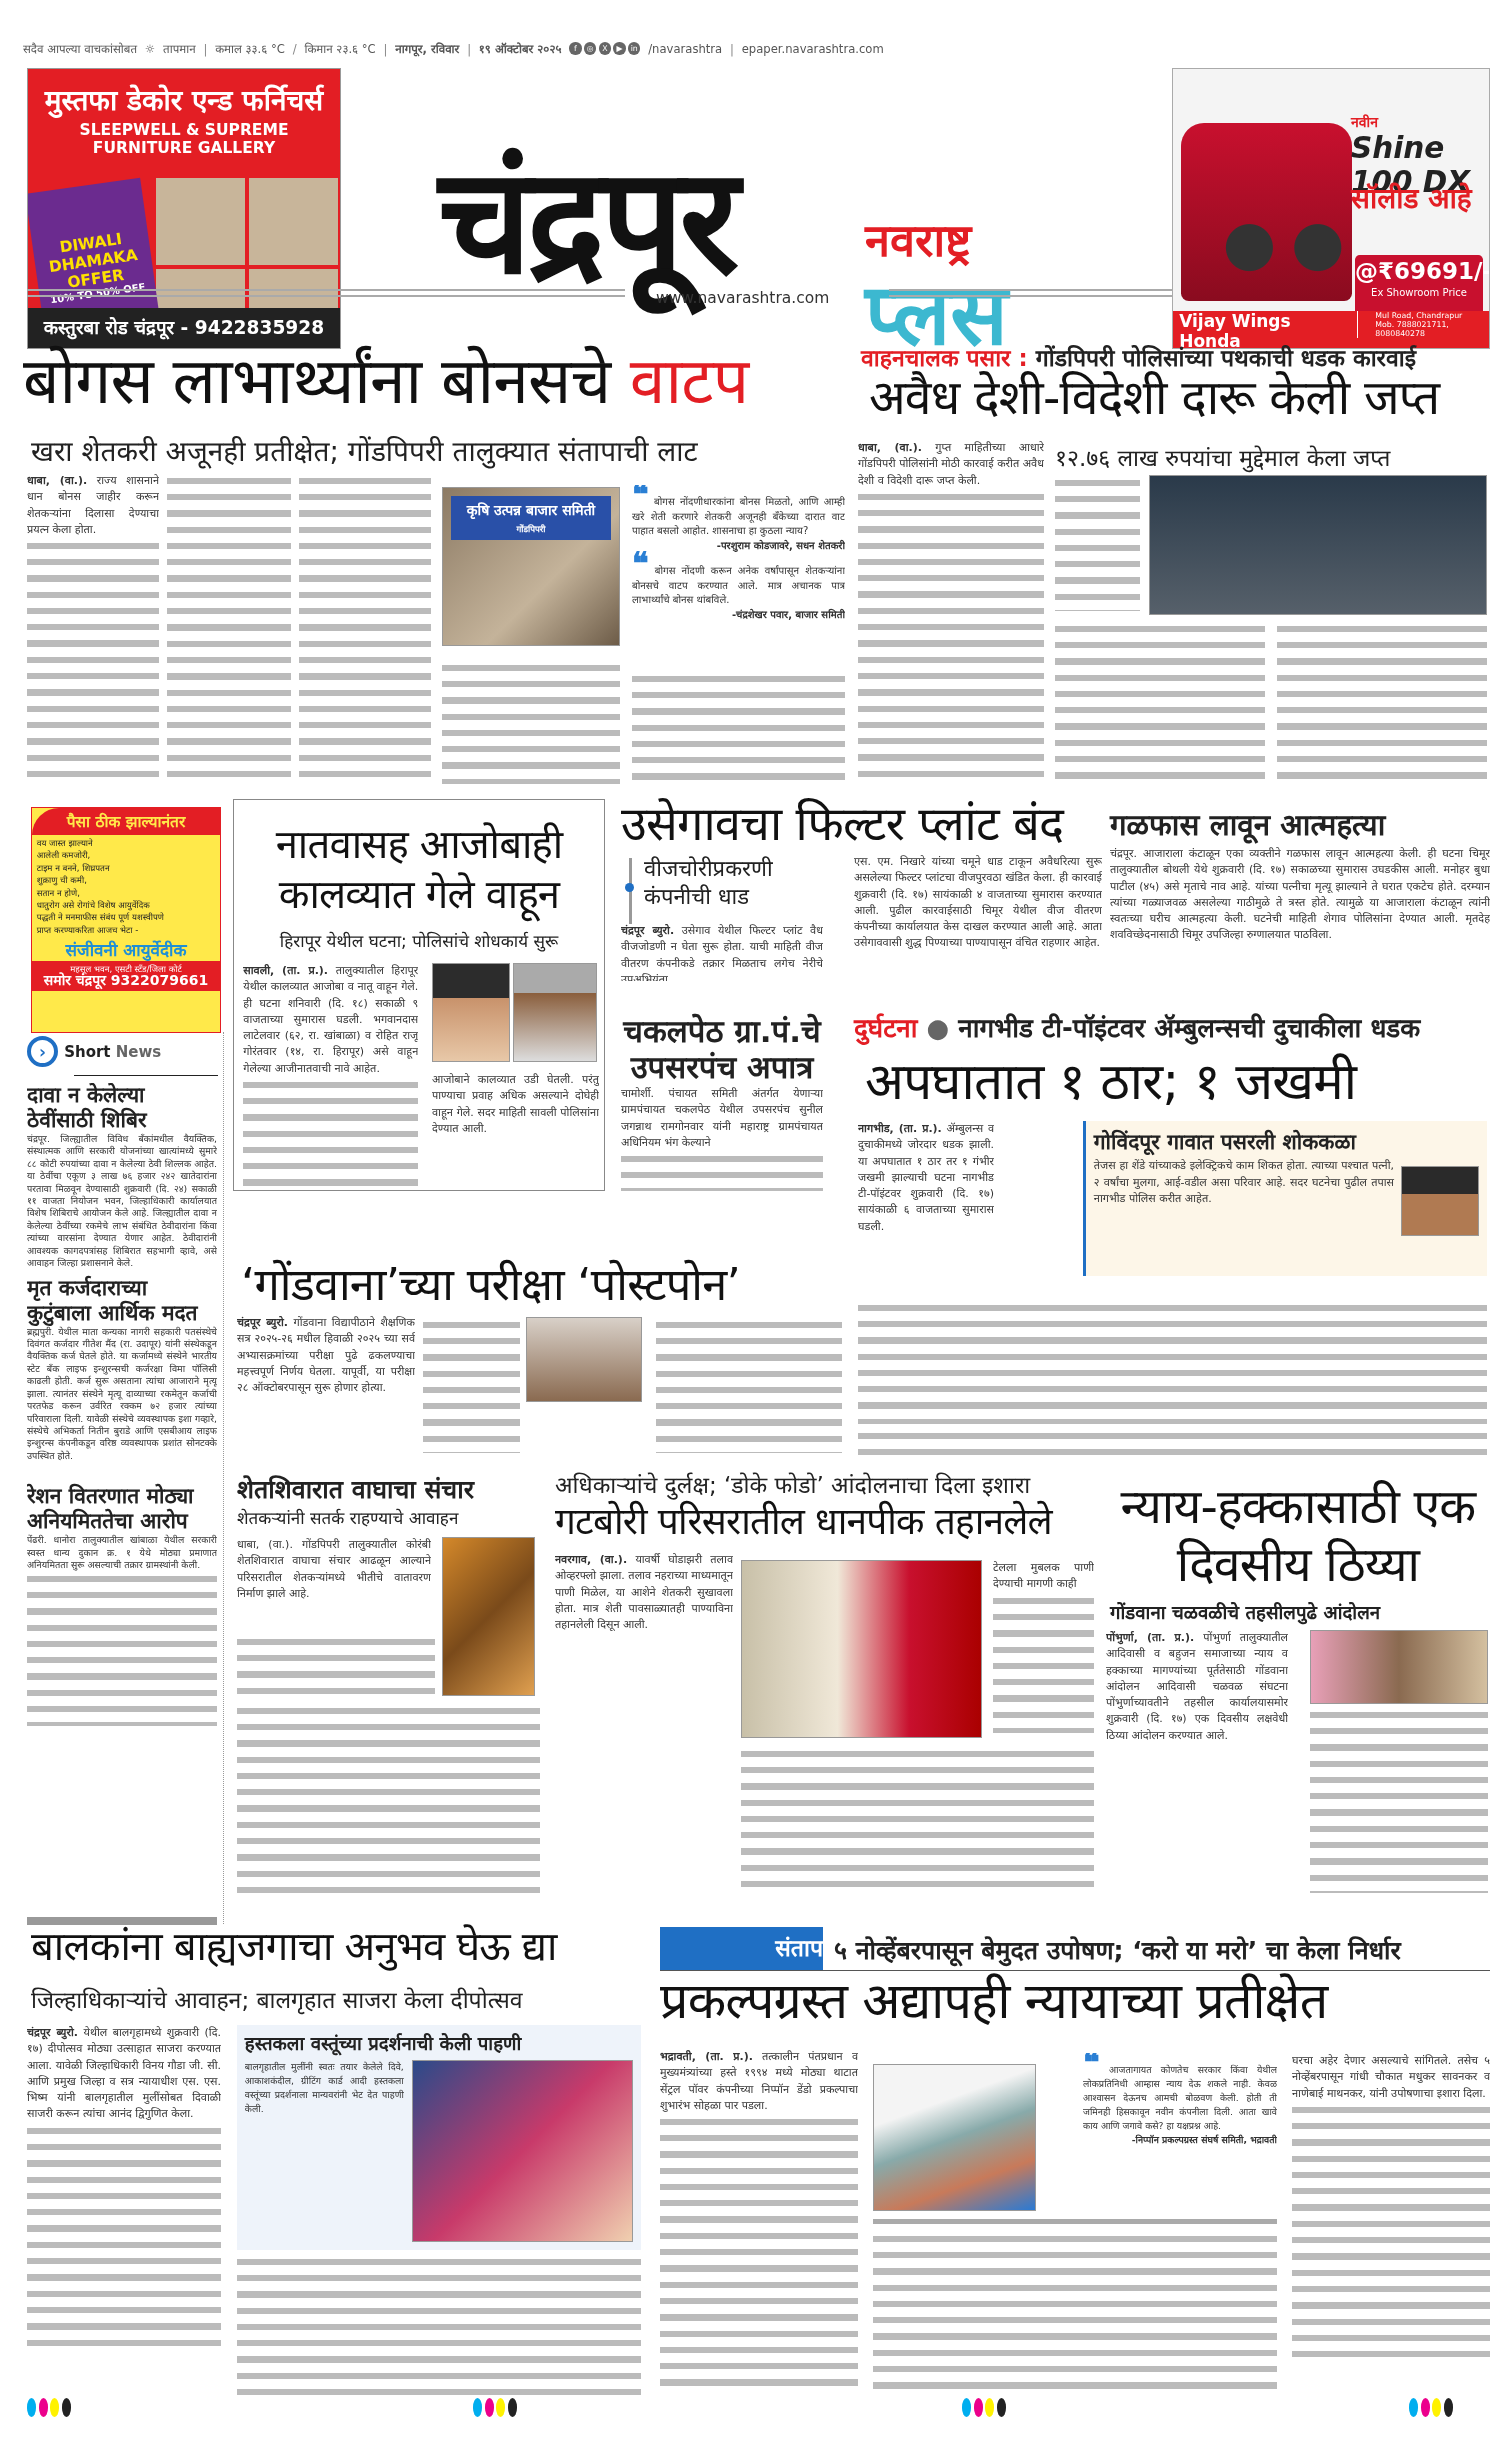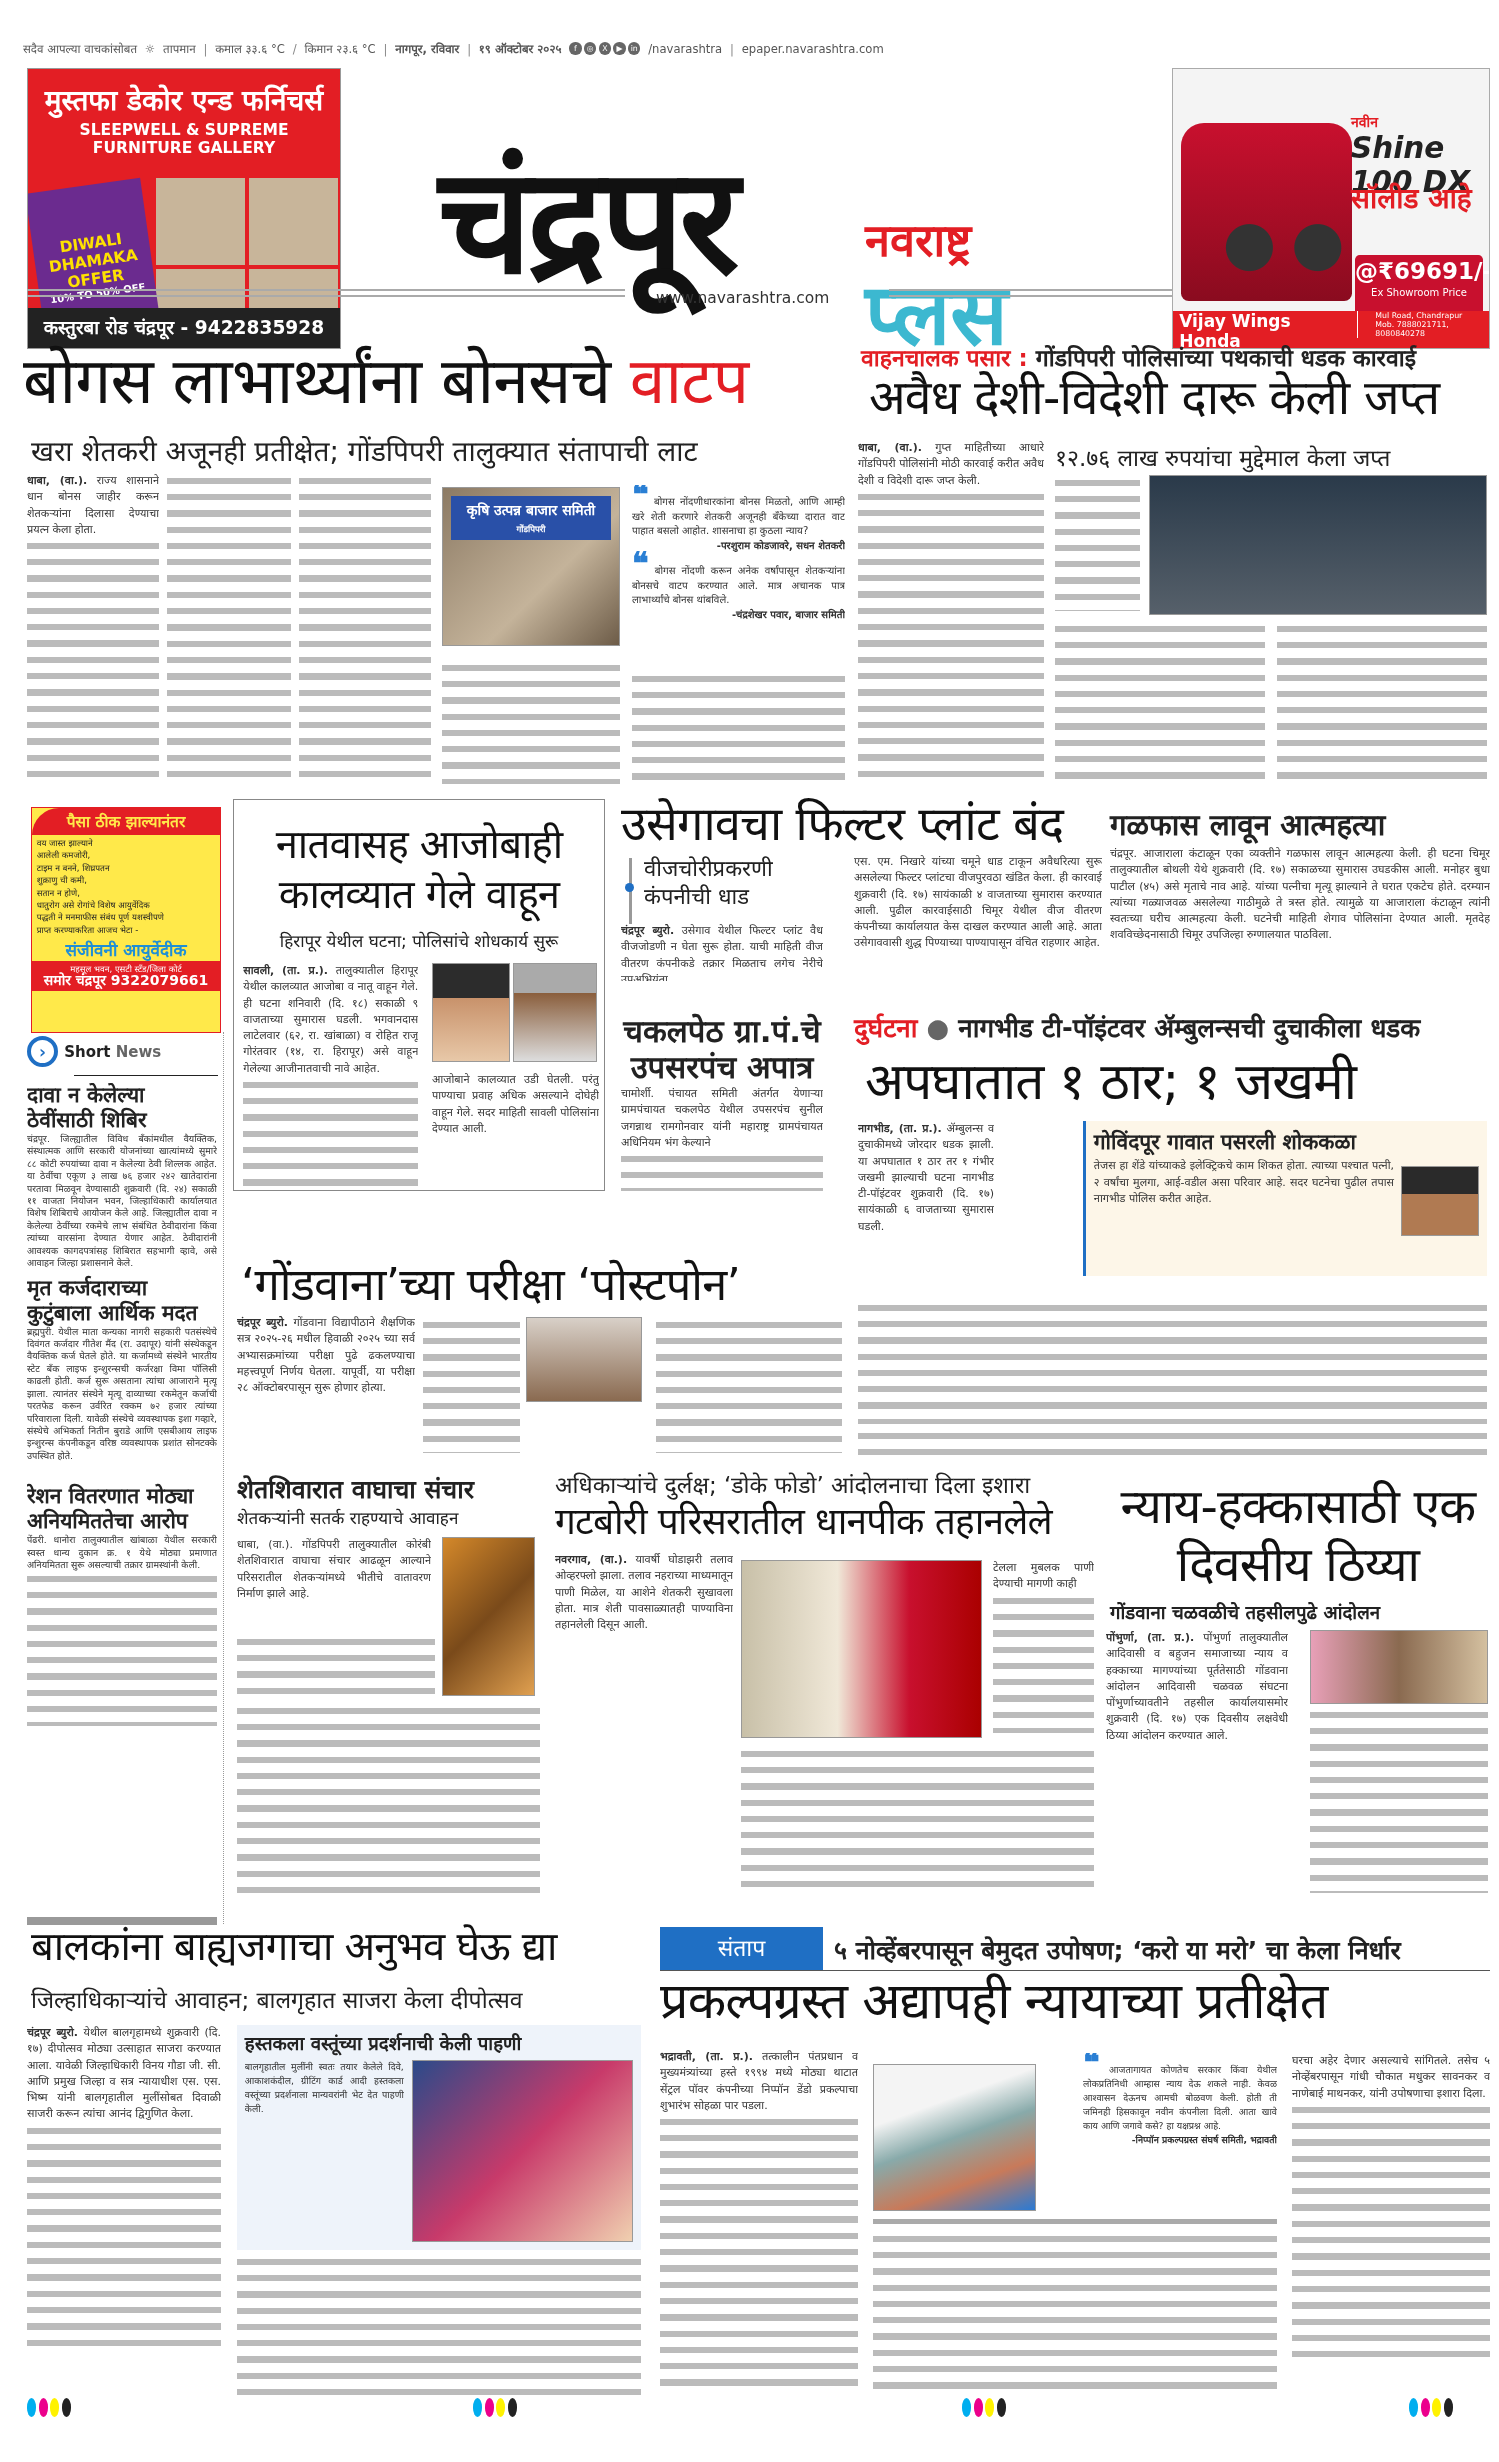--- a/index.html
+++ b/index.html
@@ -45,21 +45,21 @@
 .ad-sanj .hd{background:#e31e24;color:#ffe94a;font-weight:bold;font-size:15.5px;text-align:center;padding:2.3px;border-top-left-radius:31px}
 .ad-sanj .txt{font-size:8.5px;line-height:12.4px;padding:2.3px 4.7px;color:#222}
 .ad-sanj .nm{font-size:17px;font-weight:bold;color:#1f8fd6;text-align:center}
 .ad-sanj .ft{background:#e31e24;color:#fff;font-size:8.5px;text-align:center;padding:2.3px;line-height:11.6px}
 .ad-sanj .ft b{font-size:14px}
 .sn{left:27px;top:1032px;width:190px;height:39px;display:flex;align-items:center;gap:6.2px}
 .sn .arr{width:31px;height:31px;border-radius:50%;border:4.7px solid #1f6fc4;color:#1f6fc4;font-weight:bold;font-size:17px;display:flex;align-items:center;justify-content:center}
 .sn .lbl{font-size:15px;font-weight:bold;color:#222}
 .sn .lbl span{color:#666}
 .dotted-v{border-left:1.6px dotted #999}
-.tag-blue{background:#1f6fc4;color:#fff;font-weight:normal;font-size:23px;text-align:center}
+.tag-blue{background:#1f6fc4;color:#fff;font-weight:bold;font-size:23px;text-align:right}
 .cmyk{display:flex;gap:2.3px}
 .cmyk span{width:9.3px;height:18.6px;border-radius:50%}
 </style>
 </head>
 <body>
 
 <div class="abs topbar">
   <span>सदैव आपल्या वाचकांसोबत</span>
   <span>☼</span>
   <span>तापमान</span>

